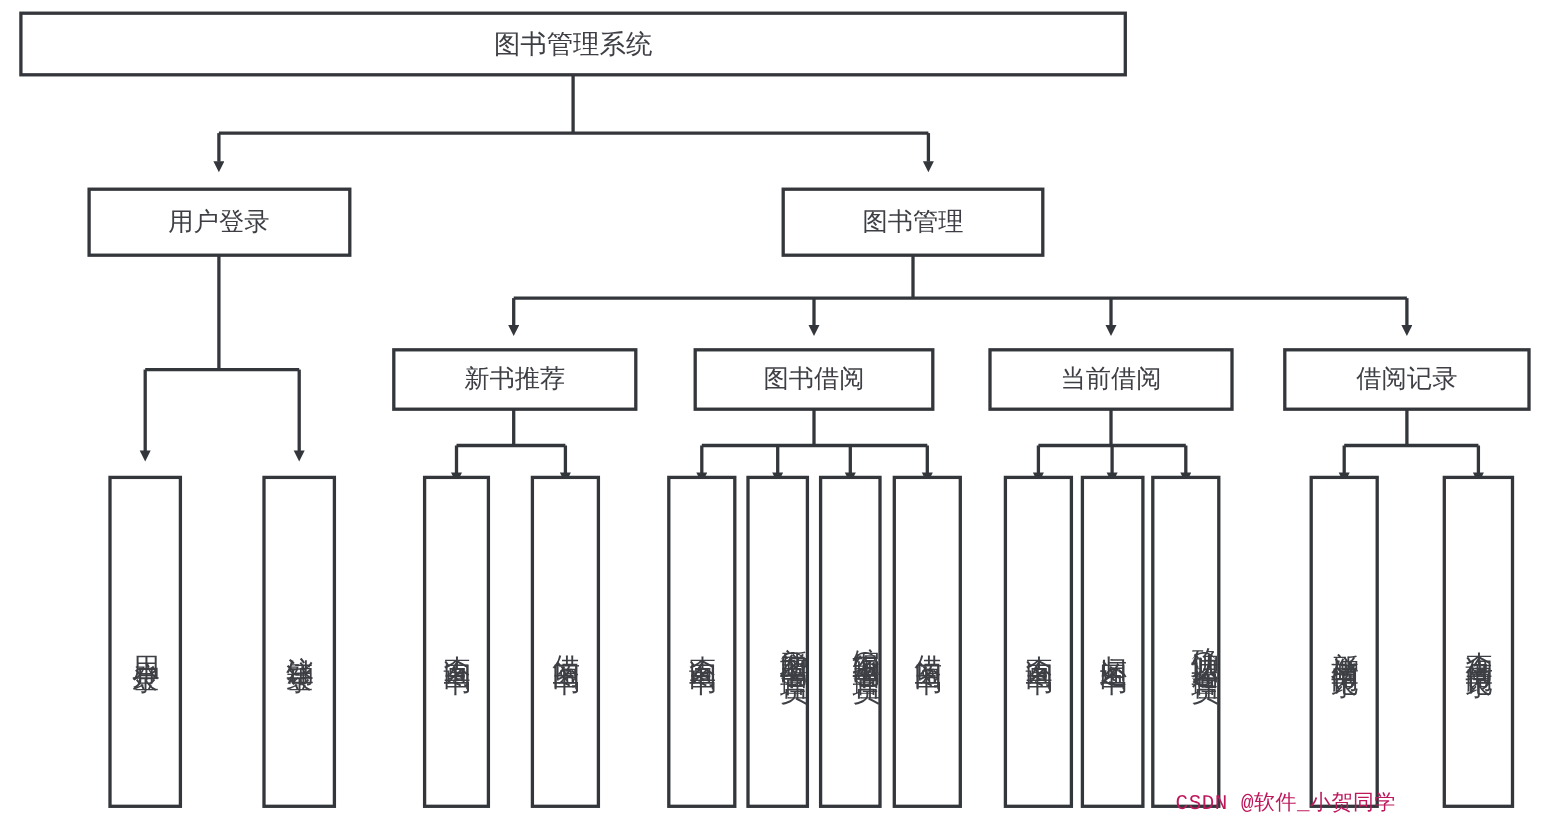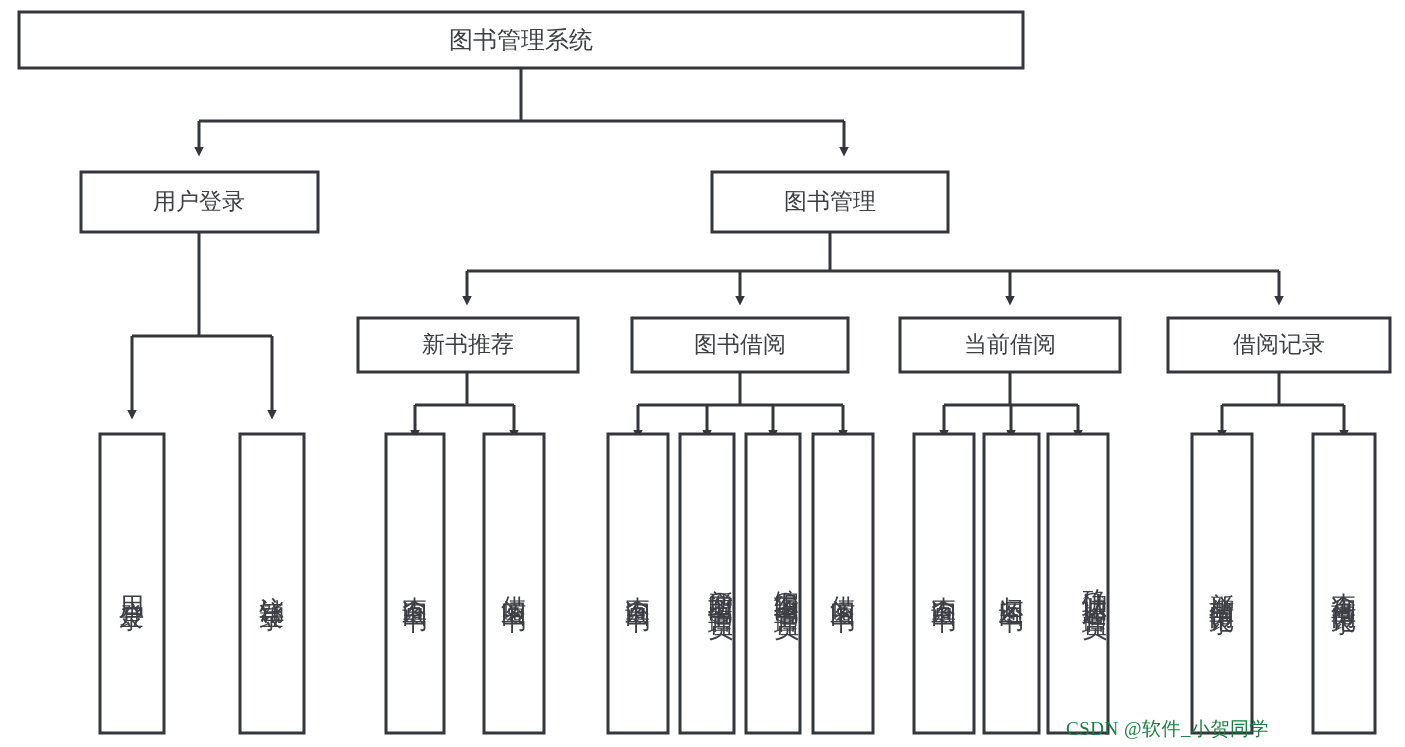--- a/index.html
+++ b/index.html
@@ -68,23 +68,23 @@
     justify-content: center;
     text-align: center;
     white-space: nowrap;
     pointer-events: none;
     user-select: none;
   }
   .watermark {
     position: absolute;
     right: 8px;
     bottom: 5px;
-    font-family: Liberation Serif, serif;
+    font-family: Liberation Mono, monospace;
     font-size: 19px;
-    color: #15803d;
+    color: #be185d;
     letter-spacing: 0.5px;
     white-space: nowrap;
   }
 </style>
 </head>
 <body>
 
 <div id="diagram-root">
 
   <svg id="flow" viewBox="0 0 1405 747">

